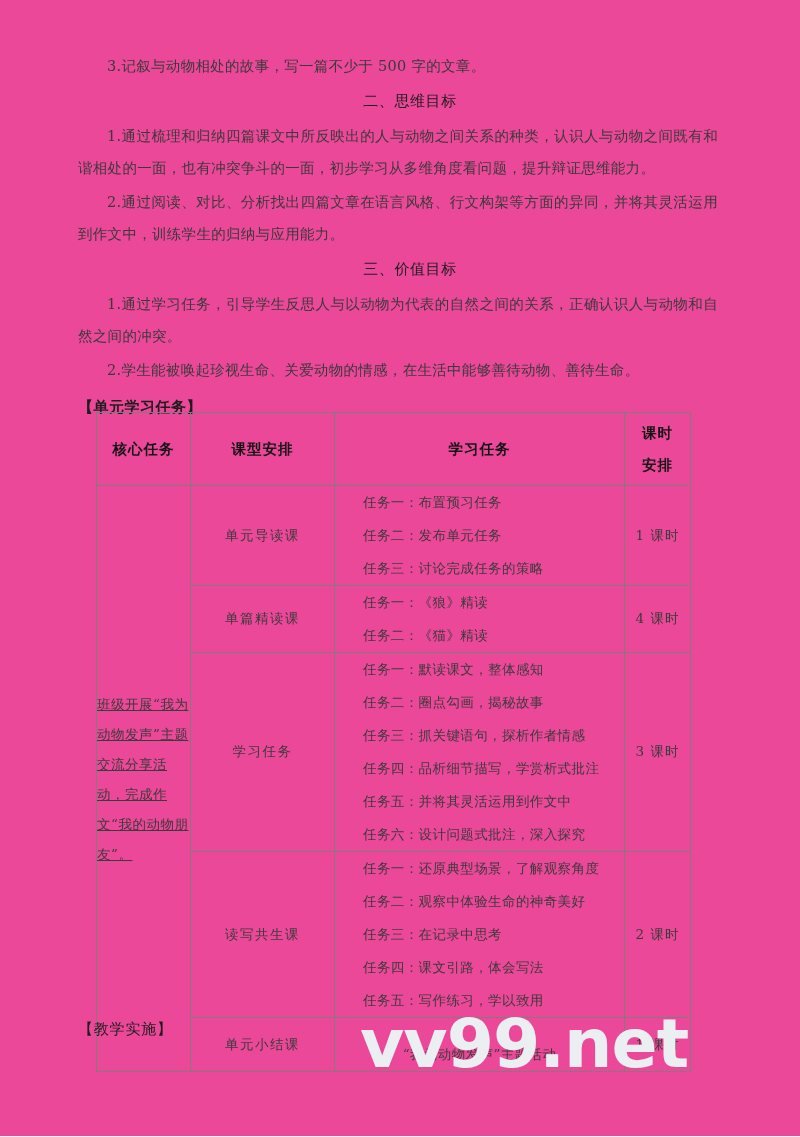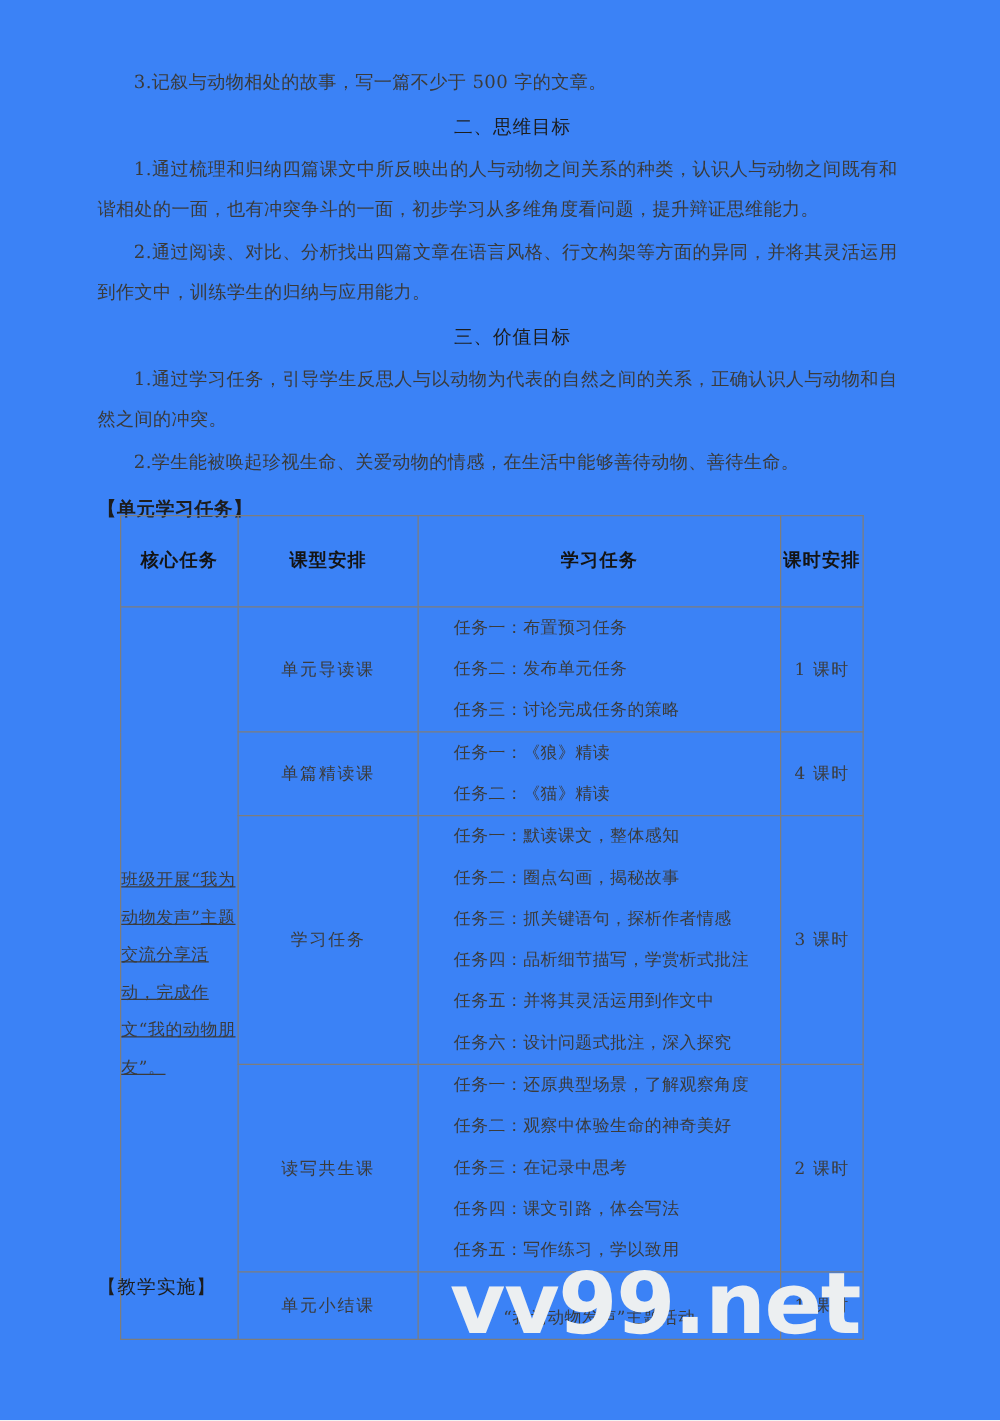--- a/index.html
+++ b/index.html
@@ -7,21 +7,21 @@
     padding: 0;
     background: #ffffff;
   }
   body {
     font-family: "DejaVu Serif", "Liberation Serif", serif;
   }
   .page {
     position: relative;
     width: 800px;
     height: 1137px;
-    background: #3b82f6;
+    background: #ec4899;
     box-sizing: border-box;
     overflow: hidden;
     border-bottom: 1px solid #f2f2f2;
   }
   .content {
     position: absolute;
     left: 78px;
     top: 50px;
     width: 640px;
   }
@@ -81,21 +81,21 @@
     text-align: center;
     font-weight: bold;
     color: #141414;
     font-size: 14.5px;
     letter-spacing: 1px;
     height: 72px;
     line-height: 30px;
   }
   .hdr-two {
     display: flex;
-    flex-direction: row;
+    flex-direction: column;
     justify-content: center;
     align-items: center;
     height: 72px;
     line-height: 32px;
   }
 
   .core-cell {
     padding: 6px 8px;
     line-height: 30px;
     text-align: left;

